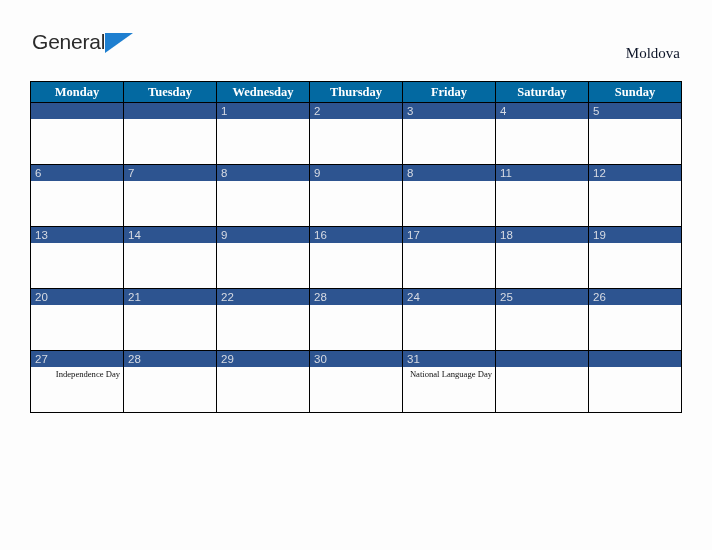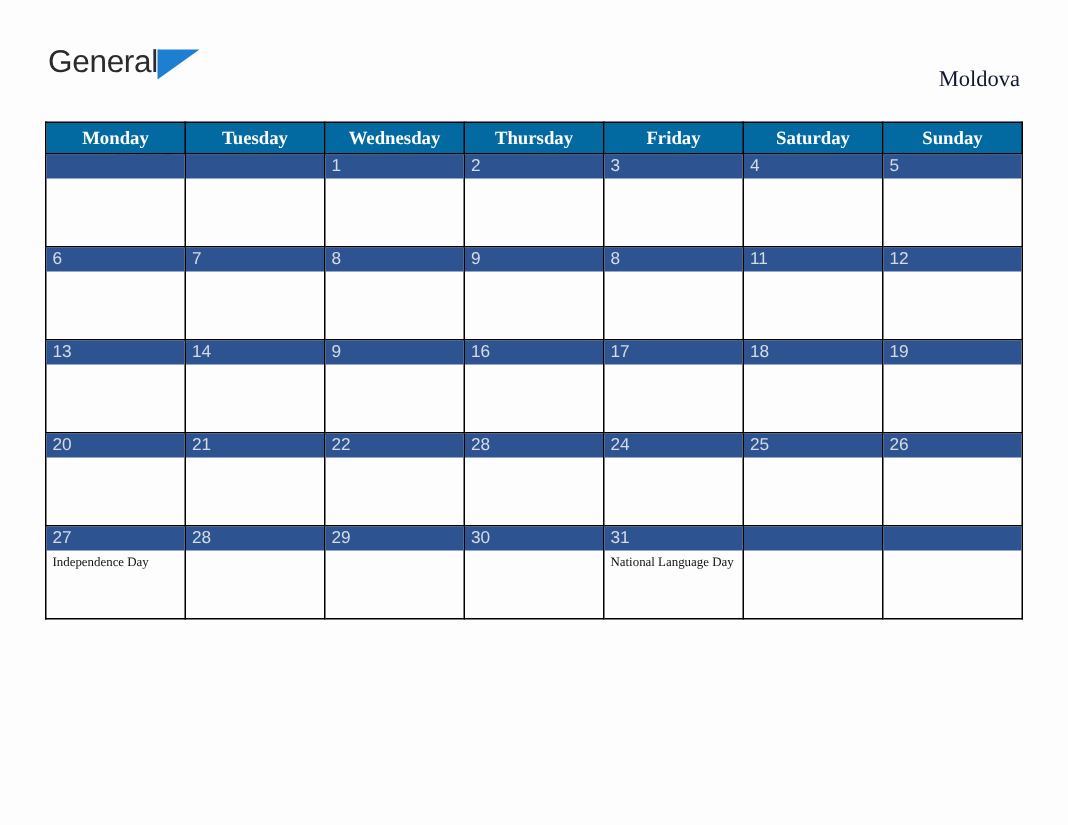--- a/index.html
+++ b/index.html
@@ -125,20 +125,21 @@
     box-sizing: border-box;
   }
   .events {
     padding: 2px 3px 0 4px;
   }
   .event {
     font-size: 8.6px;
     line-height: 10.5px;
     color: #111111;
     font-family: "Liberation Serif", serif;
+    text-align: right;
   }
 </style>
 </head>
 <body>
 
 <div class="page">
 
   <div class="topbar">
 
     <div class="logo">

